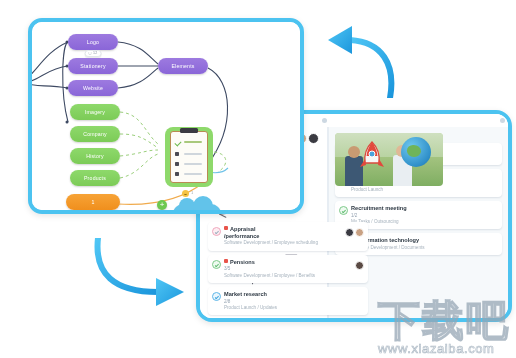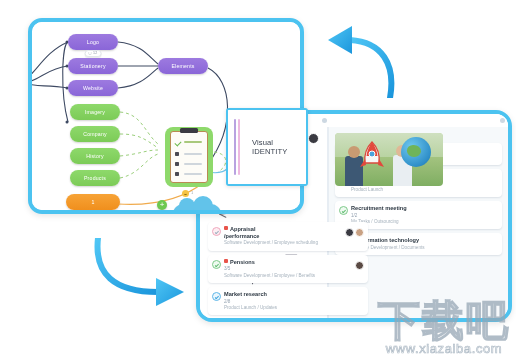--- a/index.html
+++ b/index.html
@@ -177,21 +177,21 @@
   }
 
   
   .arrow{position:absolute;z-index:5;}
   #arrow-top{left:316px;top:18px;width:86px;height:80px;}
   #arrow-bottom{left:92px;top:238px;width:110px;height:76px;}
 
   
   .watermark{
     position:absolute;right:6px;bottom:2px;z-index:9;
-    text-align:center;pointer-events:none;
+    text-align:left;pointer-events:none;
   }
   .wm-cn{
     font-size:42px;font-weight:bold;line-height:.92;
     color:transparent;-webkit-text-stroke:1.4px rgba(150,165,180,.75);
     letter-spacing:2px;
   }
   .wm-url{
     font-size:13px;letter-spacing:.6px;
     color:transparent;-webkit-text-stroke:.7px rgba(150,165,180,.75);
   }
@@ -326,29 +326,20 @@
           <span class="ring blue"></span>
           <div class="t-title">Market research</div>
           <div class="t-meta">2/8</div>
           <div class="t-sub">Product Launch / Updates</div>
         </div>
       </div>
 
     </div>
   </div>
 
-  <div class="panel" id="identity">
-    <div class="id-inner">
-      <div class="id-bars">
-        <span class="id-bar v"></span>
-        <span class="id-bar p"></span>
-      </div>
-      <div class="id-label">Visual IDENTITY</div>
-    </div>
-  </div>
 
   <div class="panel" id="mindmap">
     <div class="mm-canvas">
 
       <svg class="mm-svg" viewBox="0 0 268 188">
         <g fill="none" stroke="#3e4a63" stroke-width="1.1">
           <path d="M-10 60 C 4 52 12 30 36 20"></path>
           <path d="M-10 60 C 4 62 14 46 36 44"></path>
           <path d="M-10 60 C 4 66 12 62 36 66"></path>
           <path d="M36 20 C 30 22 28 70 36 100"></path>

